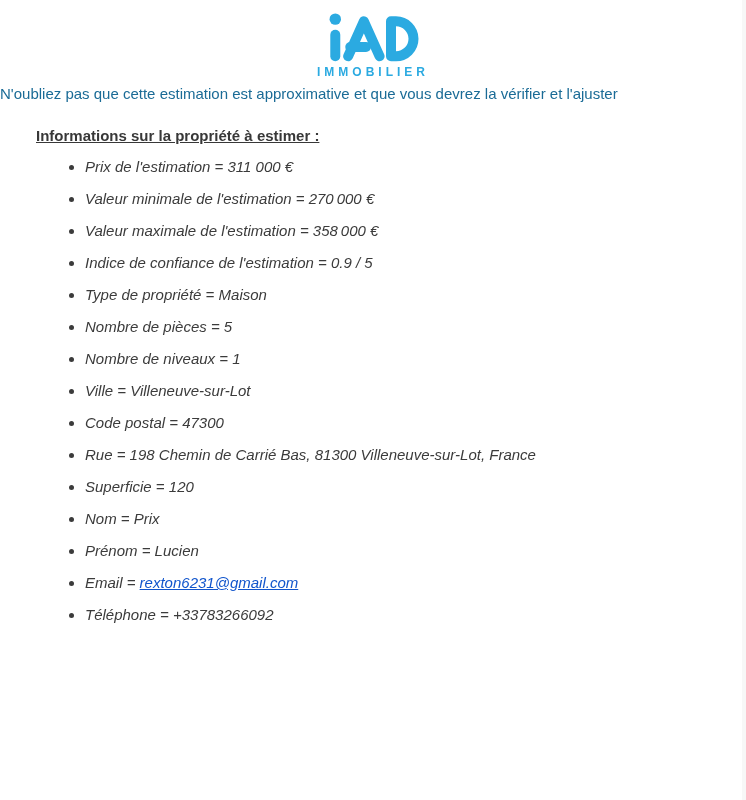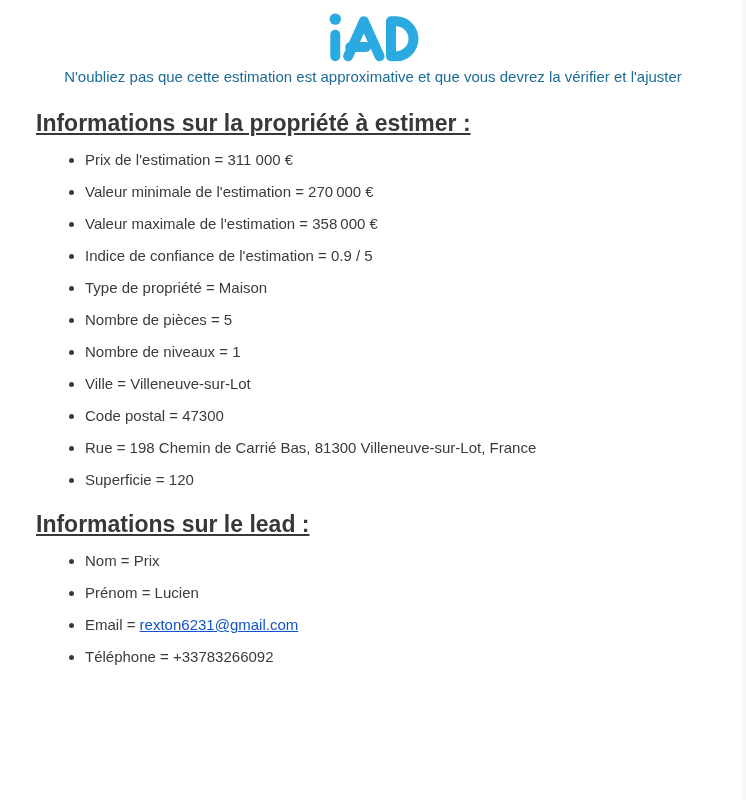--- a/index.html
+++ b/index.html
@@ -40,45 +40,46 @@
   .title {
     margin-top: 26px;
     text-align: center;
     font-size: 20px;
     font-weight: bold;
     color: #1a6b96;
     line-height: 25px;
   }
   .subtitle {
     margin-top: 5px;
-    text-align: center;
+    text-align: left;
     font-size: 15px;
     color: #1a6b96;
     line-height: 19px;
   }
   .section-heading {
     margin: 24px 0 0 36px;
-    font-size: 23px;
+    font-size: 15px;
     font-weight: bold;
     color: #383838;
     text-decoration: underline;
   }
   .section-heading.second {
     margin-top: 22px;
   }
   ul.info-list {
     margin: 13px 0 0 36px;
     padding-left: 49px;
     list-style-type: disc;
   }
   ul.info-list li {
     font-size: 15px;
     line-height: 19px;
     margin-bottom: 13px;
     color: #3b3b3b;
+    font-style: italic;
   }
   ul.info-list li a {
     color: #1155cc;
     text-decoration: underline;
     cursor: pointer;
   }
 </style>
 </head>
 <body>
 
@@ -94,20 +95,21 @@
 
         <path d="M 31 62 L 53 13 L 75 62"></path>
 
         <path d="M 34 49 L 56 49"></path>
 
         <path d="M 91 13 L 91 62 M 91 13 L 98 13 A 24.5 24.5 0 0 1 98 62 L 91 62"></path>
       </g>
 
       <circle cx="13" cy="10" r="8" fill="#2baae1"></circle>
     </svg>
+    <div class="logo-subtext">IMMOBILIER</div>
   </div>
 
 
   <div class="subtitle">
     <div>N'oubliez pas que cette estimation est approximative et que vous devrez la vérifier et l'ajuster</div>
   </div>
 
   <div class="section-heading">Informations sur la propriété à estimer :</div>
   <ul class="info-list">
       <li>Prix de l'estimation = 311 000 €</li>
@@ -116,21 +118,20 @@
       <li>Indice de confiance de l'estimation = 0.9 / 5</li>
       <li>Type de propriété = Maison</li>
       <li>Nombre de pièces = 5</li>
       <li>Nombre de niveaux = 1</li>
       <li>Ville = Villeneuve-sur-Lot</li>
       <li>Code postal = 47300</li>
       <li>Rue = 198 Chemin de Carrié Bas, 81300 Villeneuve-sur-Lot, France</li>
       <li>Superficie = 120</li>
     </ul>
 
-  <div class="section-heading second">Informations sur le lead :</div>
   <ul class="info-list">
       <li>Nom = Prix</li>
       <li>Prénom = Lucien</li>
       <li><span>Email = </span><a href="#">rexton6231@gmail.com</a></li>
       <li>Téléphone = +33783266092</li>
     </ul>
 
 </div>
 
 </body></html>

